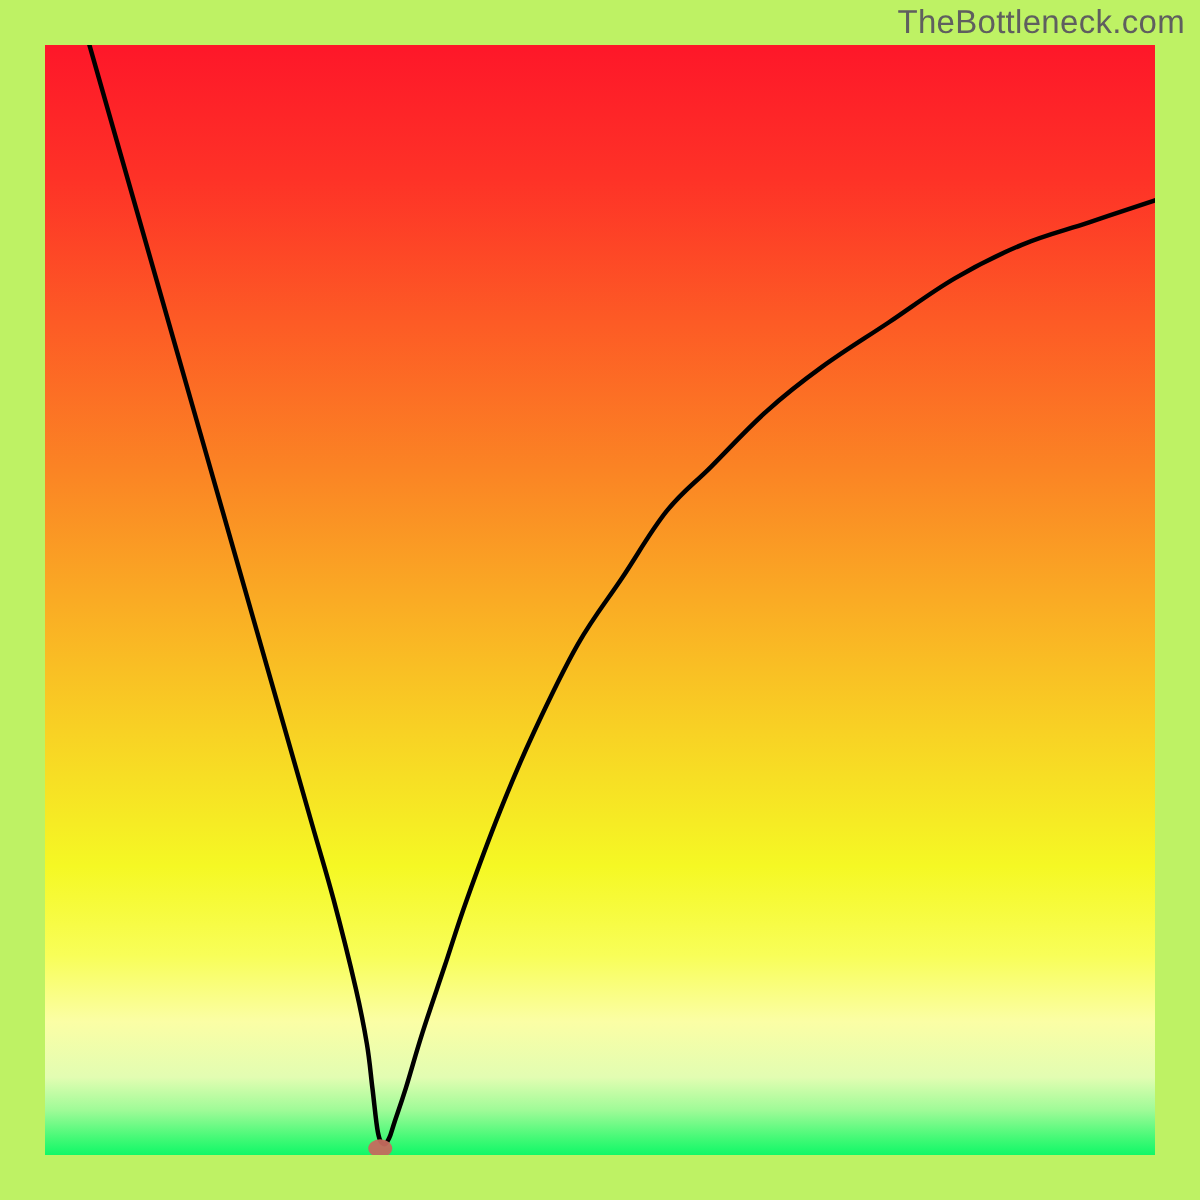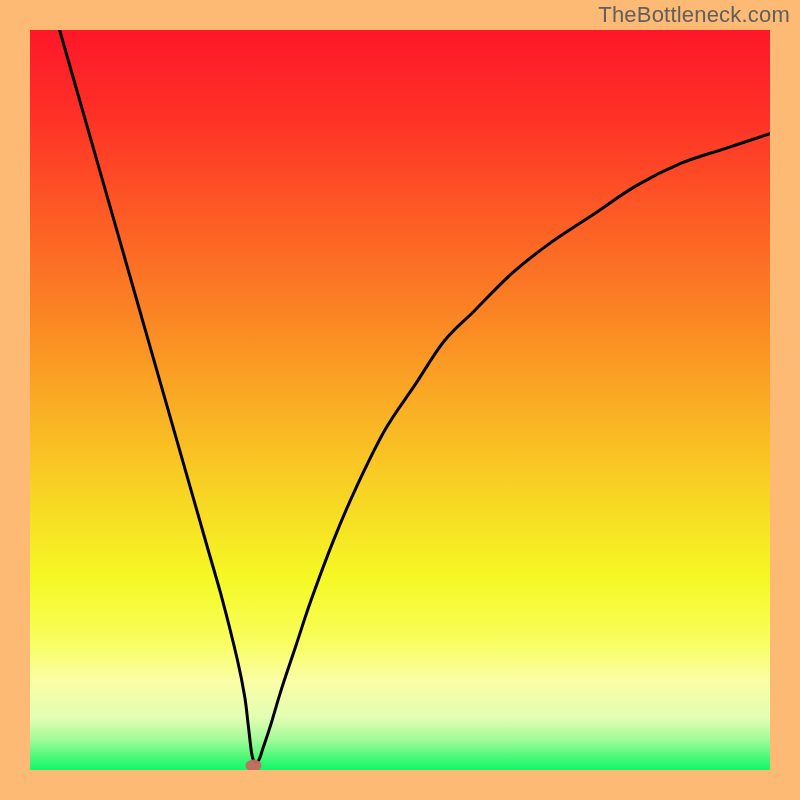--- a/index.html
+++ b/index.html
@@ -8,21 +8,21 @@
     width: 800px;
     height: 800px;
     background: #000;
     font-family: Arial, Helvetica, sans-serif;
     overflow: hidden;
   }
   .frame {
     position: relative;
     width: 800px;
     height: 800px;
-    background: #fdba74;
+    background: #bef264;
   }
   .watermark {
     position: absolute;
     top: 2px;
     right: 10px;
     color: #5f5f5f;
     font-size: 22px;
     font-weight: 500;
     letter-spacing: 0.2px;
     z-index: 10;

